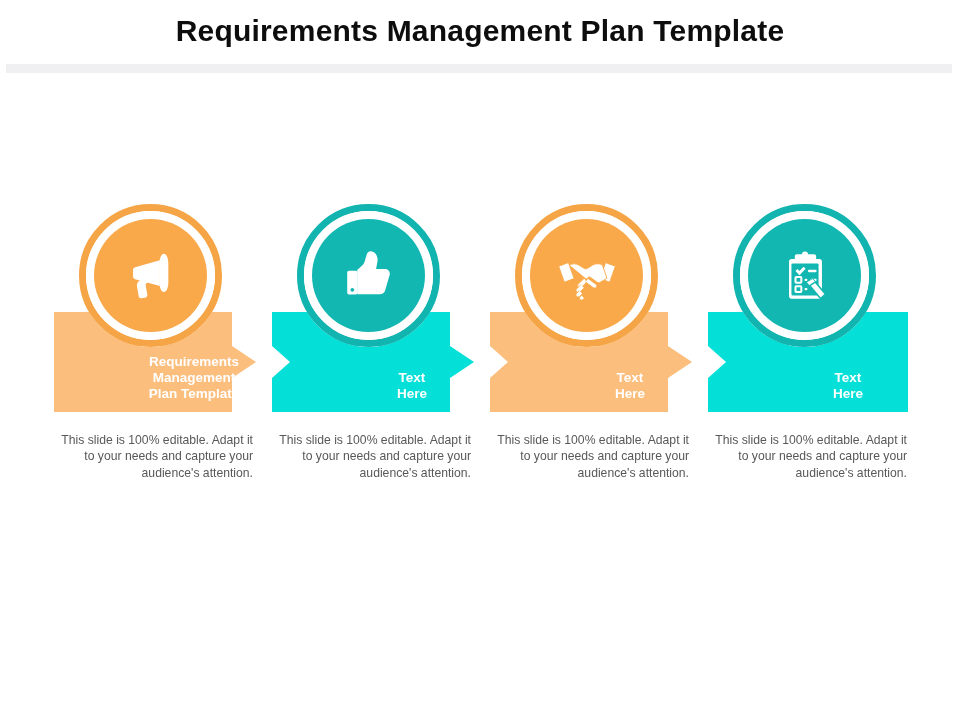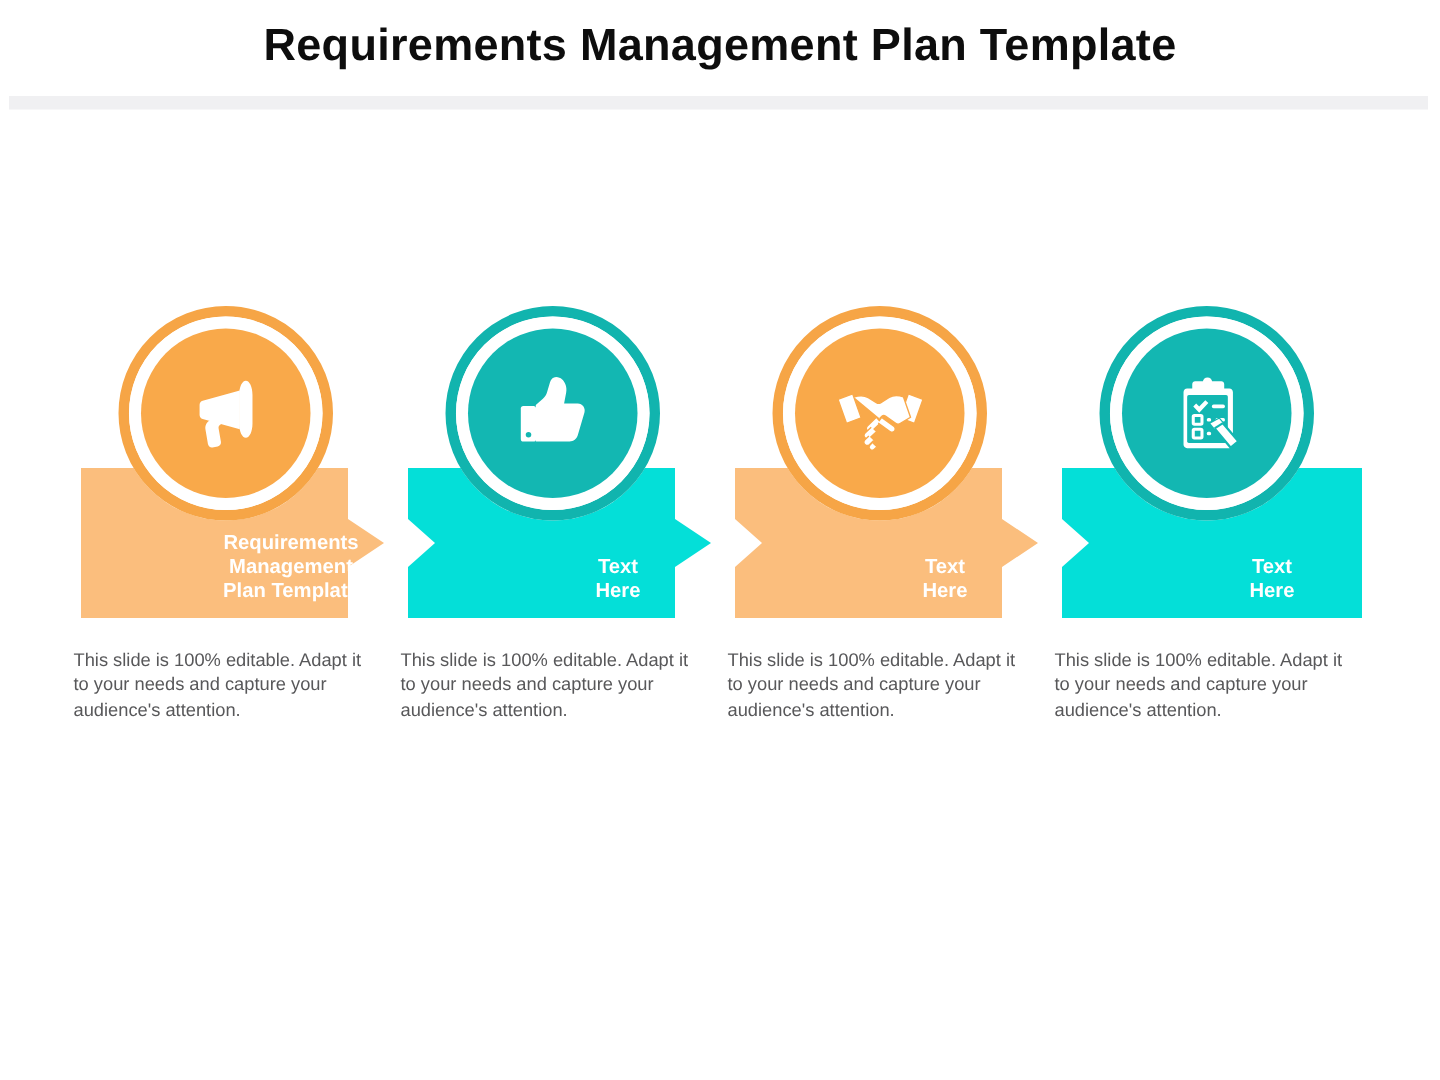--- a/index.html
+++ b/index.html
@@ -144,21 +144,21 @@
   .theme-orange .disc       { background: #f9a94a; }
   .theme-teal   .ring-color { border-color: #11b4ae; }
   .theme-teal   .disc       { background: #13b7b2; }
 
   
   .card-body {
     position: absolute;
     top: 234px;
     left: 7px;
     width: 204px;
-    text-align: left;
+    text-align: right;
     font-size: 12.2px;
     line-height: 16.4px;
     color: #58585a;
   }
 </style>
 </head>
 <body>
 
 <div class="slide-title">Requirements Management Plan Template</div>
 <div class="title-divider"></div>

